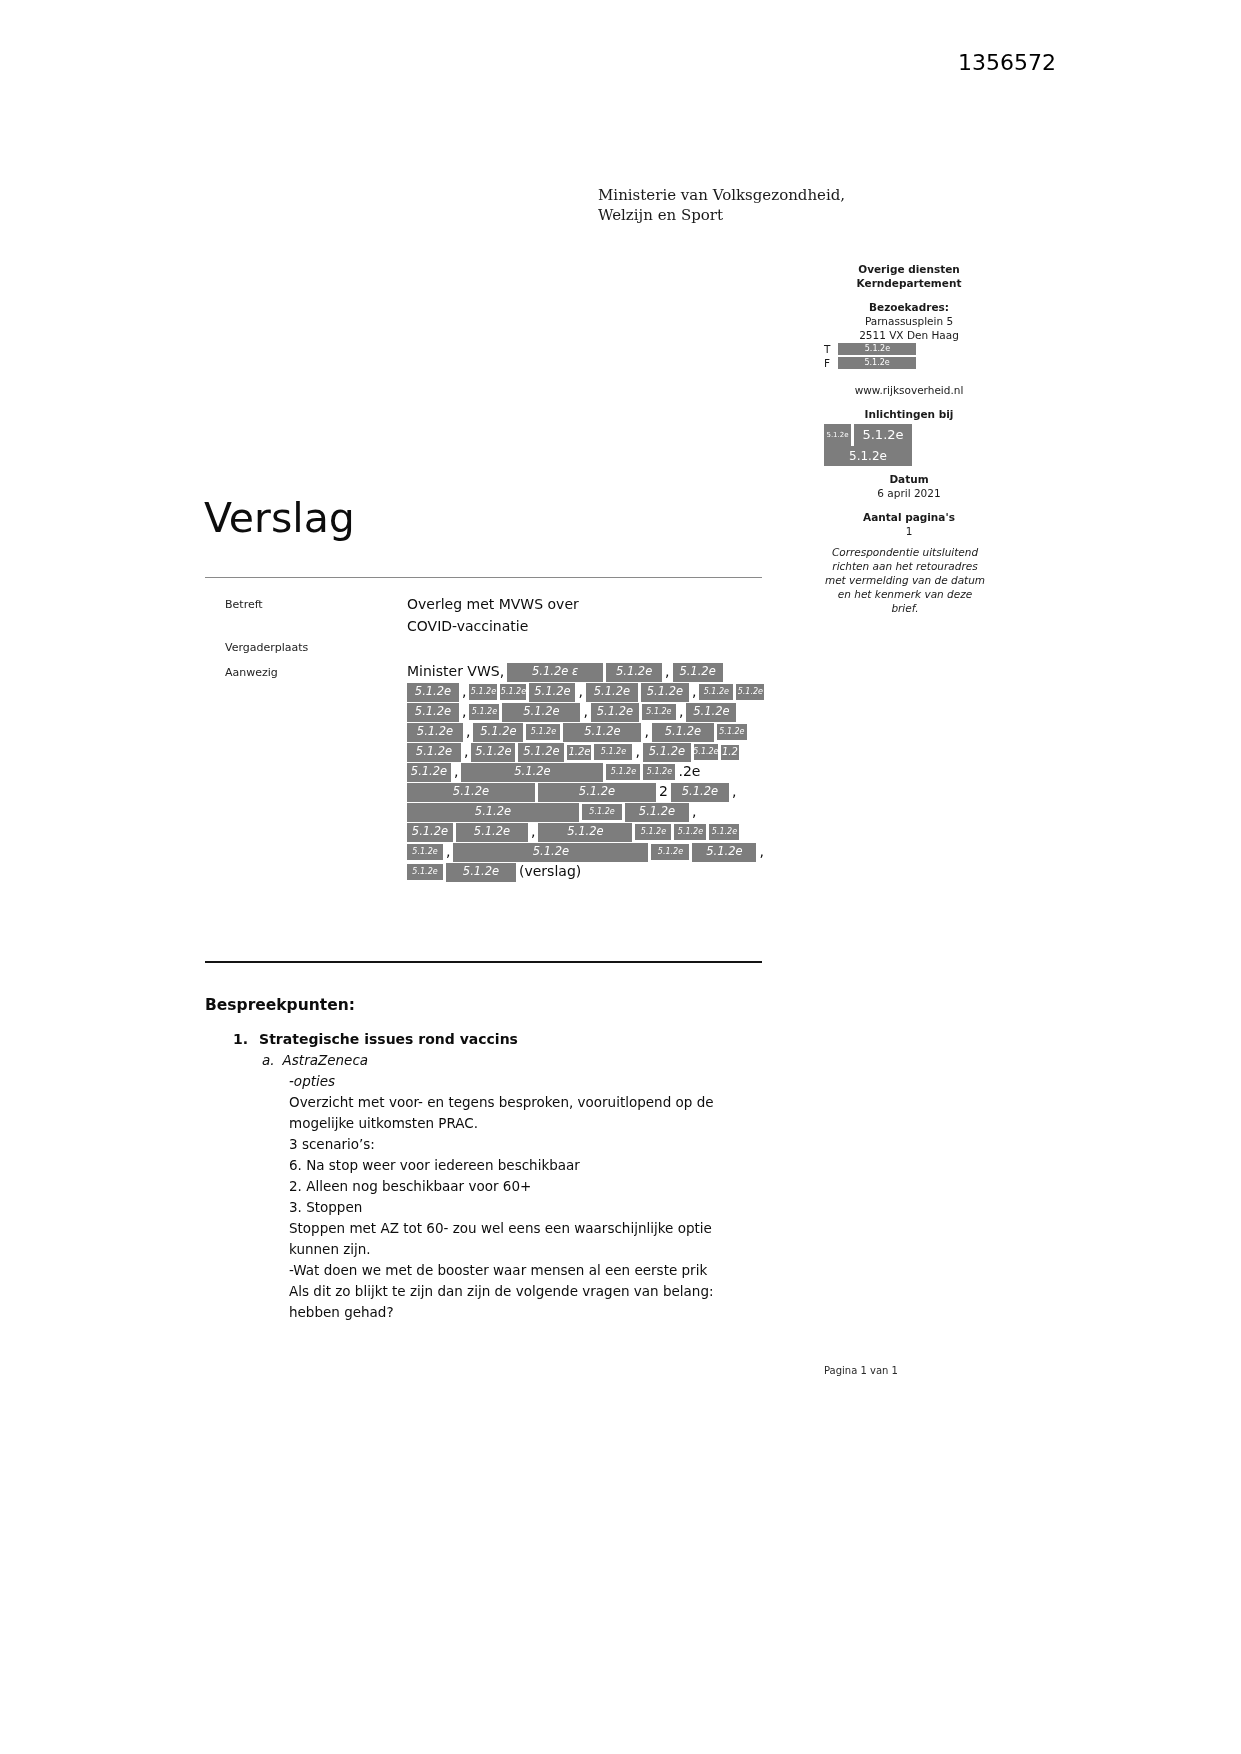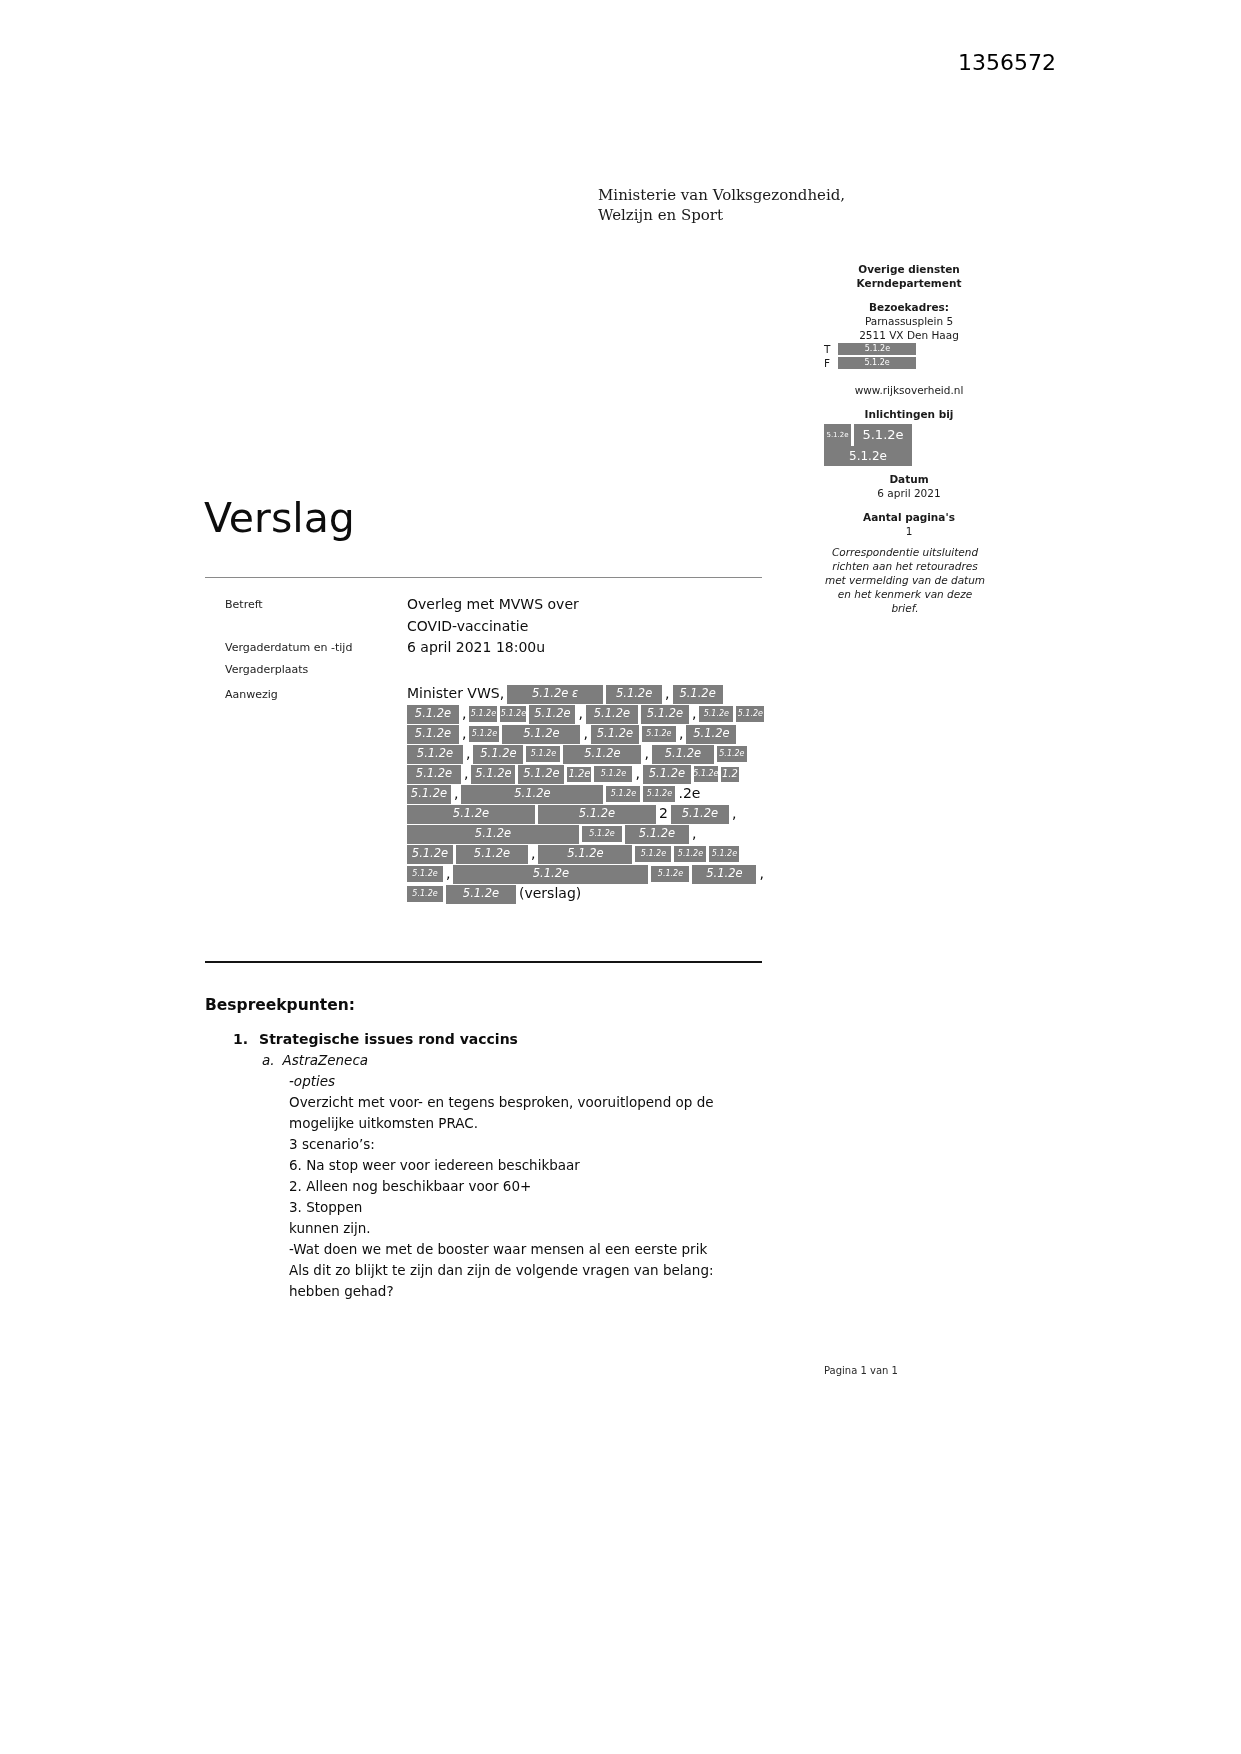--- a/index.html
+++ b/index.html
@@ -109,24 +109,20 @@
   <div class="rule1"></div>
 
   <div class="meta">
     <div class="mrow r-betreft">
       <div class="mlabel">Betreft</div>
       <div class="mvalue">
         <div>Overleg met MVWS over</div>
         <div>COVID-vaccinatie</div>
       </div>
     </div>
-    <div class="mrow r-datetime">
-      <div class="mlabel">Vergaderdatum en -tijd</div>
-      <div class="mvalue">6 april 2021 18:00u</div>
-    </div>
     <div class="mrow r-place">
       <div class="mlabel">Vergaderplaats</div>
       <div class="mvalue"></div>
     </div>
     <div class="mrow">
       <div class="mlabel">Aanwezig</div>
       <div class="mvalue">
         <div class="wall">
             <div class="rrow">
               <span class="rtxt">Minister VWS, </span>
@@ -242,20 +238,21 @@
       <span>AstraZeneca</span>
     </div>
     <div class="subsub">-opties</div>
     <div class="lines">
         <div>Overzicht met voor- en tegens besproken, vooruitlopend op de</div>
         <div>mogelijke uitkomsten PRAC.</div>
         <div>3 scenario’s:</div>
         <div>6. Na stop weer voor iedereen beschikbaar</div>
         <div>2. Alleen nog beschikbaar voor 60+</div>
         <div>3. Stoppen</div>
+        <div>Stoppen met AZ tot 60- zou wel eens een waarschijnlijke optie</div>
         <div>kunnen zijn.</div>
         <div>-Wat doen we met de booster waar mensen al een eerste prik</div>
         <div>Als dit zo blijkt te zijn dan zijn de volgende vragen van belang:</div>
         <div>hebben gehad?</div>
       </div>
   </div>
 
   <div class="footer">Pagina 1 van 1</div>
 
 </div>

